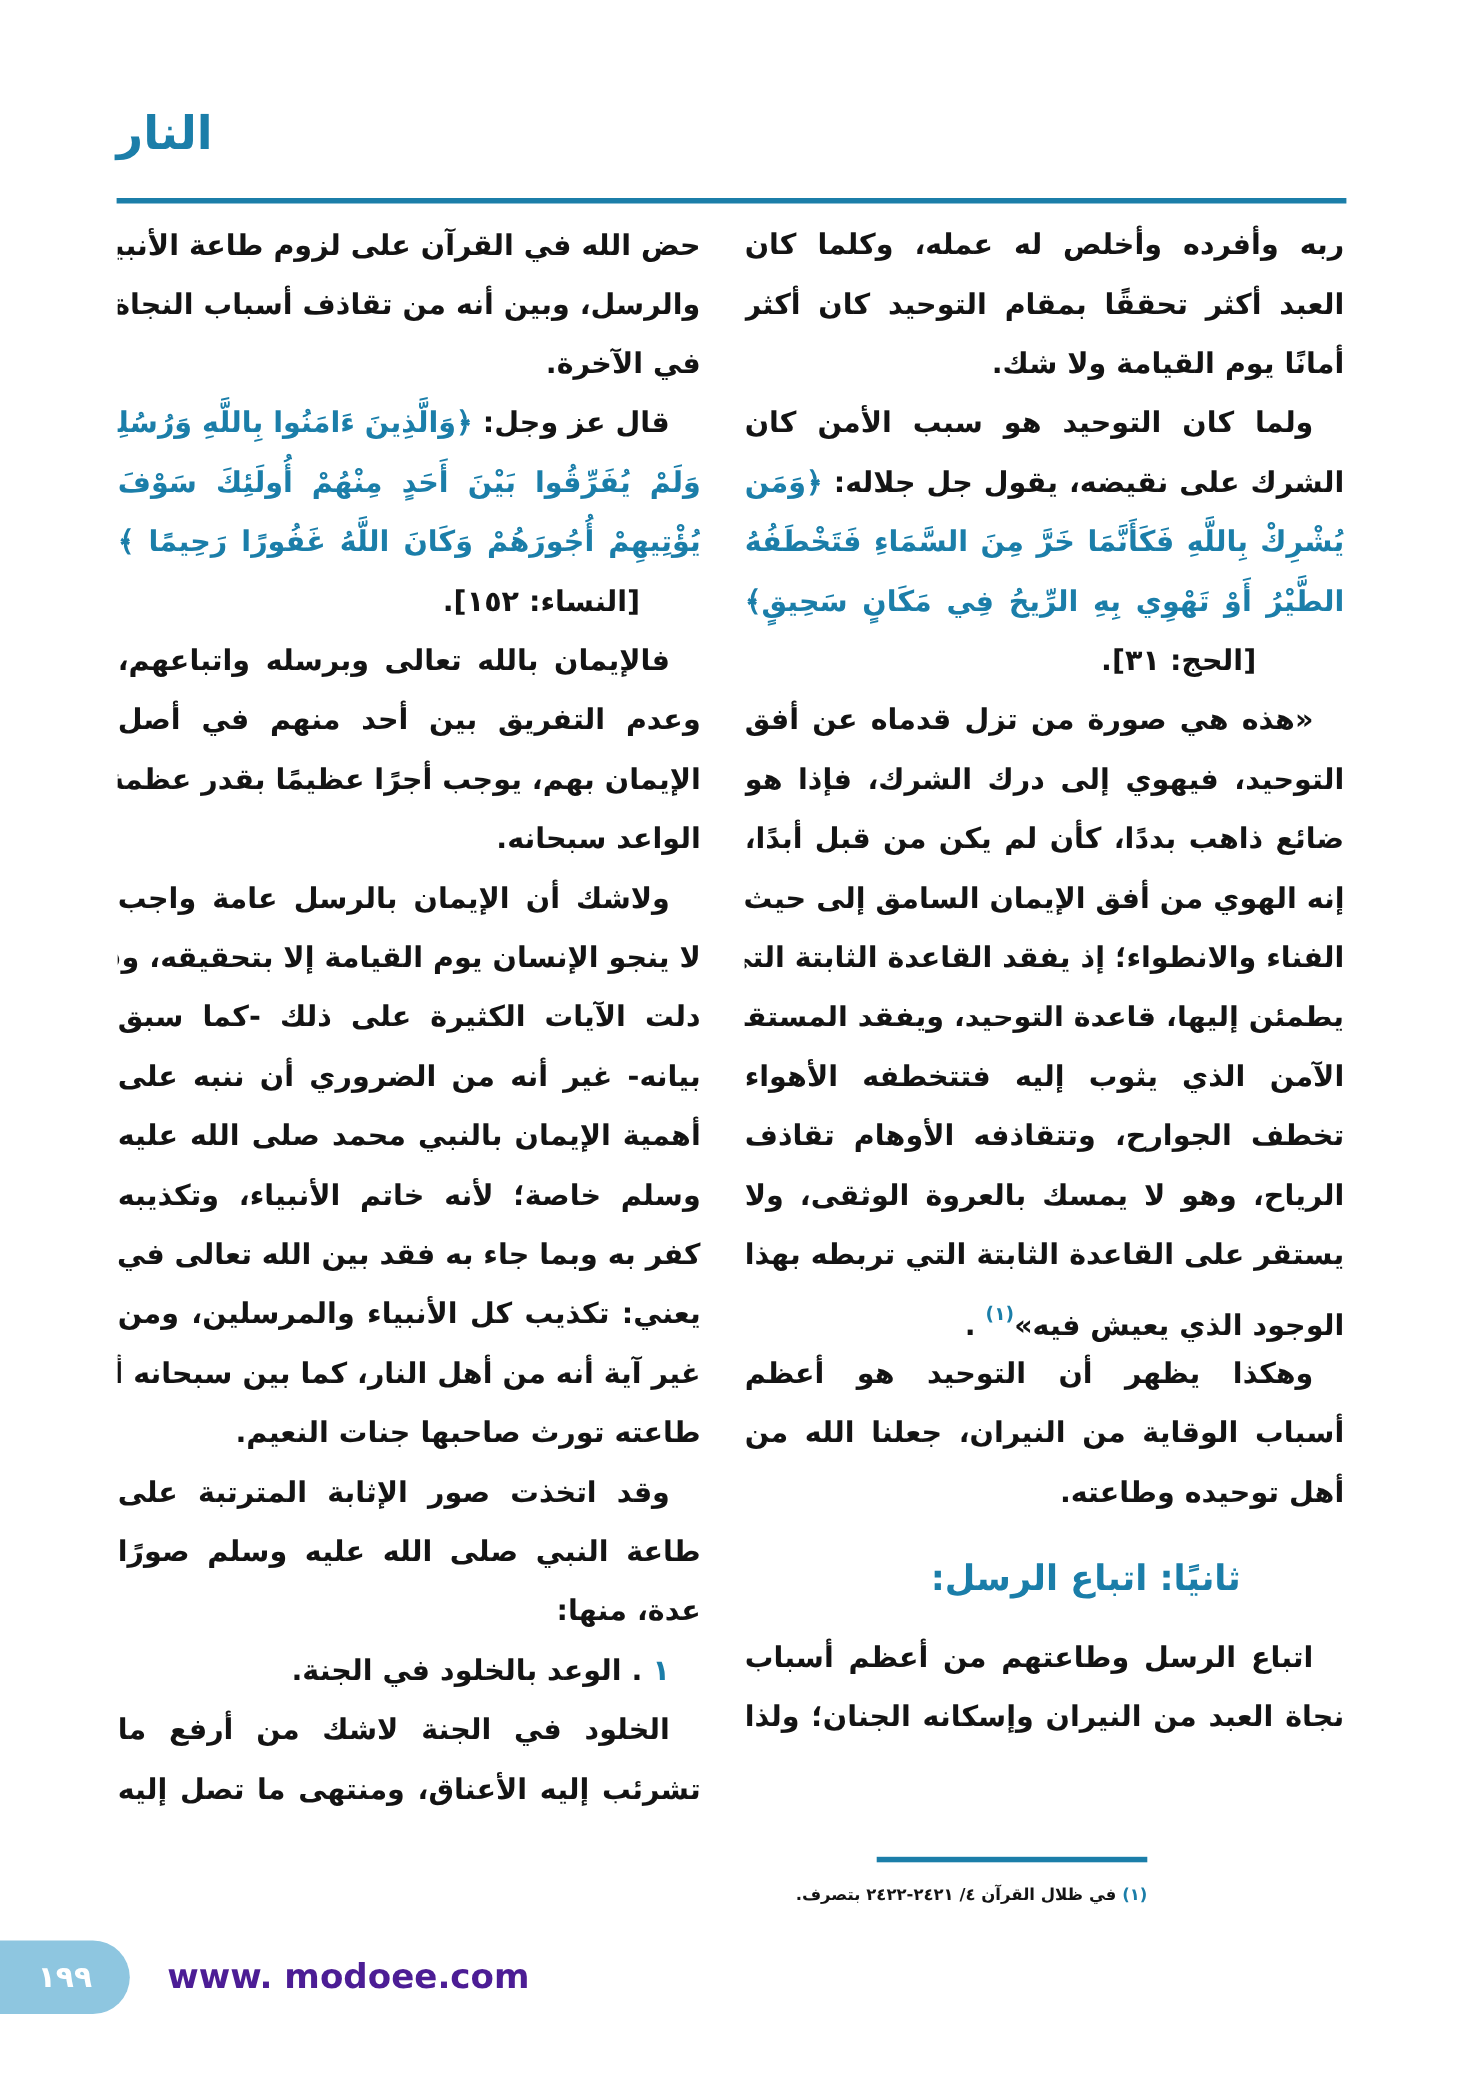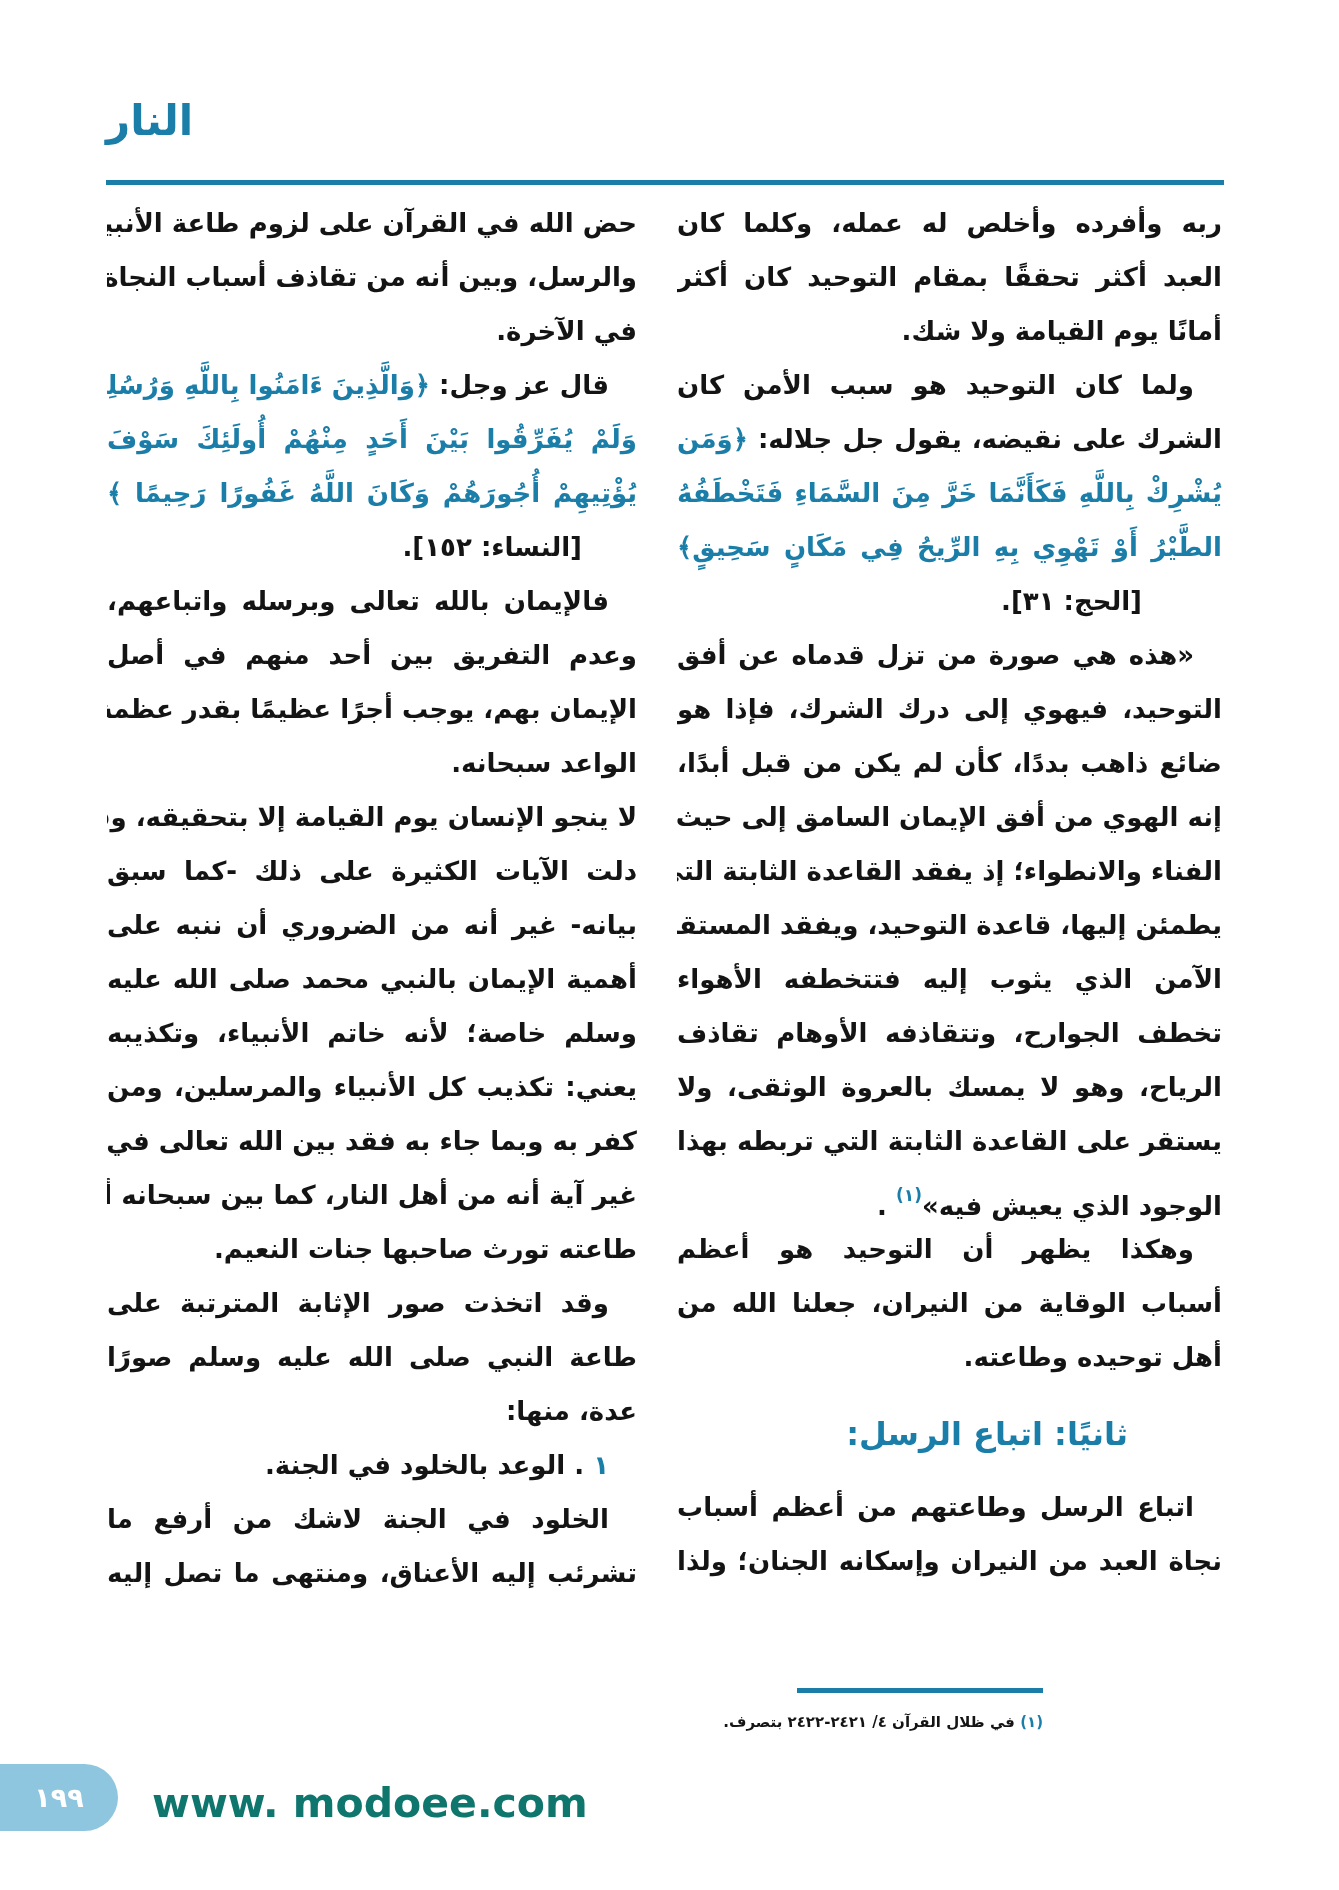--- a/index.html
+++ b/index.html
@@ -114,22 +114,22 @@
     color: #ffffff;
     font-size: 27px;
     font-weight: bold;
     direction: rtl;
     letter-spacing: 2px;
   }
   .site-url {
     position: absolute;
     left: 152px;
     top: 1779px;
-    color: #0f766e;
-    font-size: 41px;
+    color: #4c1d95;
+    font-size: 31px;
     font-weight: bold;
     direction: ltr;
     line-height: 1.2;
   }
 </style>
 </head>
 <body>
 
 <div class="page">
 
@@ -170,27 +170,28 @@
         <div class="line"><span>والرسل، وبين أنه من تقاذف أسباب النجاة</span></div>
         <div class="line last"><span>في الآخرة.</span></div>
         <div class="line indent"><span>قال عز وجل: </span><span class="verse">﴿وَالَّذِينَ ءَامَنُوا بِاللَّهِ وَرُسُلِهِ</span></div>
         <div class="line"><span class="verse">وَلَمْ يُفَرِّقُوا بَيْنَ أَحَدٍ مِنْهُمْ أُولَئِكَ سَوْفَ</span></div>
         <div class="line"><span class="verse">يُؤْتِيهِمْ أُجُورَهُمْ وَكَانَ اللَّهُ غَفُورًا رَحِيمًا ﴾</span></div>
         <div class="line last" style="margin-right: 55px;"><span>[النساء: ١٥٢].</span></div>
         <div class="line indent"><span>فالإيمان بالله تعالى وبرسله واتباعهم،</span></div>
         <div class="line"><span>وعدم التفريق بين أحد منهم في أصل</span></div>
         <div class="line"><span>الإيمان بهم، يوجب أجرًا عظيمًا بقدر عظمة</span></div>
         <div class="line last"><span>الواعد سبحانه.</span></div>
+        <div class="line indent"><span>ولاشك أن الإيمان بالرسل عامة واجب</span></div>
         <div class="line"><span>لا ينجو الإنسان يوم القيامة إلا بتحقيقه، وقد</span></div>
         <div class="line"><span>دلت الآيات الكثيرة على ذلك -كما سبق</span></div>
         <div class="line"><span>بيانه- غير أنه من الضروري أن ننبه على</span></div>
         <div class="line"><span>أهمية الإيمان بالنبي محمد صلى الله عليه</span></div>
         <div class="line"><span>وسلم خاصة؛ لأنه خاتم الأنبياء، وتكذيبه</span></div>
+        <div class="line"><span>كفر به وبما جاء به فقد بين الله تعالى في</span></div>
         <div class="line"><span>يعني: تكذيب كل الأنبياء والمرسلين، ومن</span></div>
-        <div class="line"><span>كفر به وبما جاء به فقد بين الله تعالى في</span></div>
         <div class="line"><span>غير آية أنه من أهل النار، كما بين سبحانه أن</span></div>
         <div class="line last"><span>طاعته تورث صاحبها جنات النعيم.</span></div>
         <div class="line indent"><span>وقد اتخذت صور الإثابة المترتبة على</span></div>
         <div class="line"><span>طاعة النبي صلى الله عليه وسلم صورًا</span></div>
         <div class="line last"><span>عدة، منها:</span></div>
         <div class="line last indent"><span class="num">١</span><span> . الوعد بالخلود في الجنة.</span></div>
         <div class="line indent"><span>الخلود في الجنة لاشك من أرفع ما</span></div>
         <div class="line"><span>تشرئب إليه الأعناق، ومنتهى ما تصل إليه</span></div>
       </div>
   </div>

